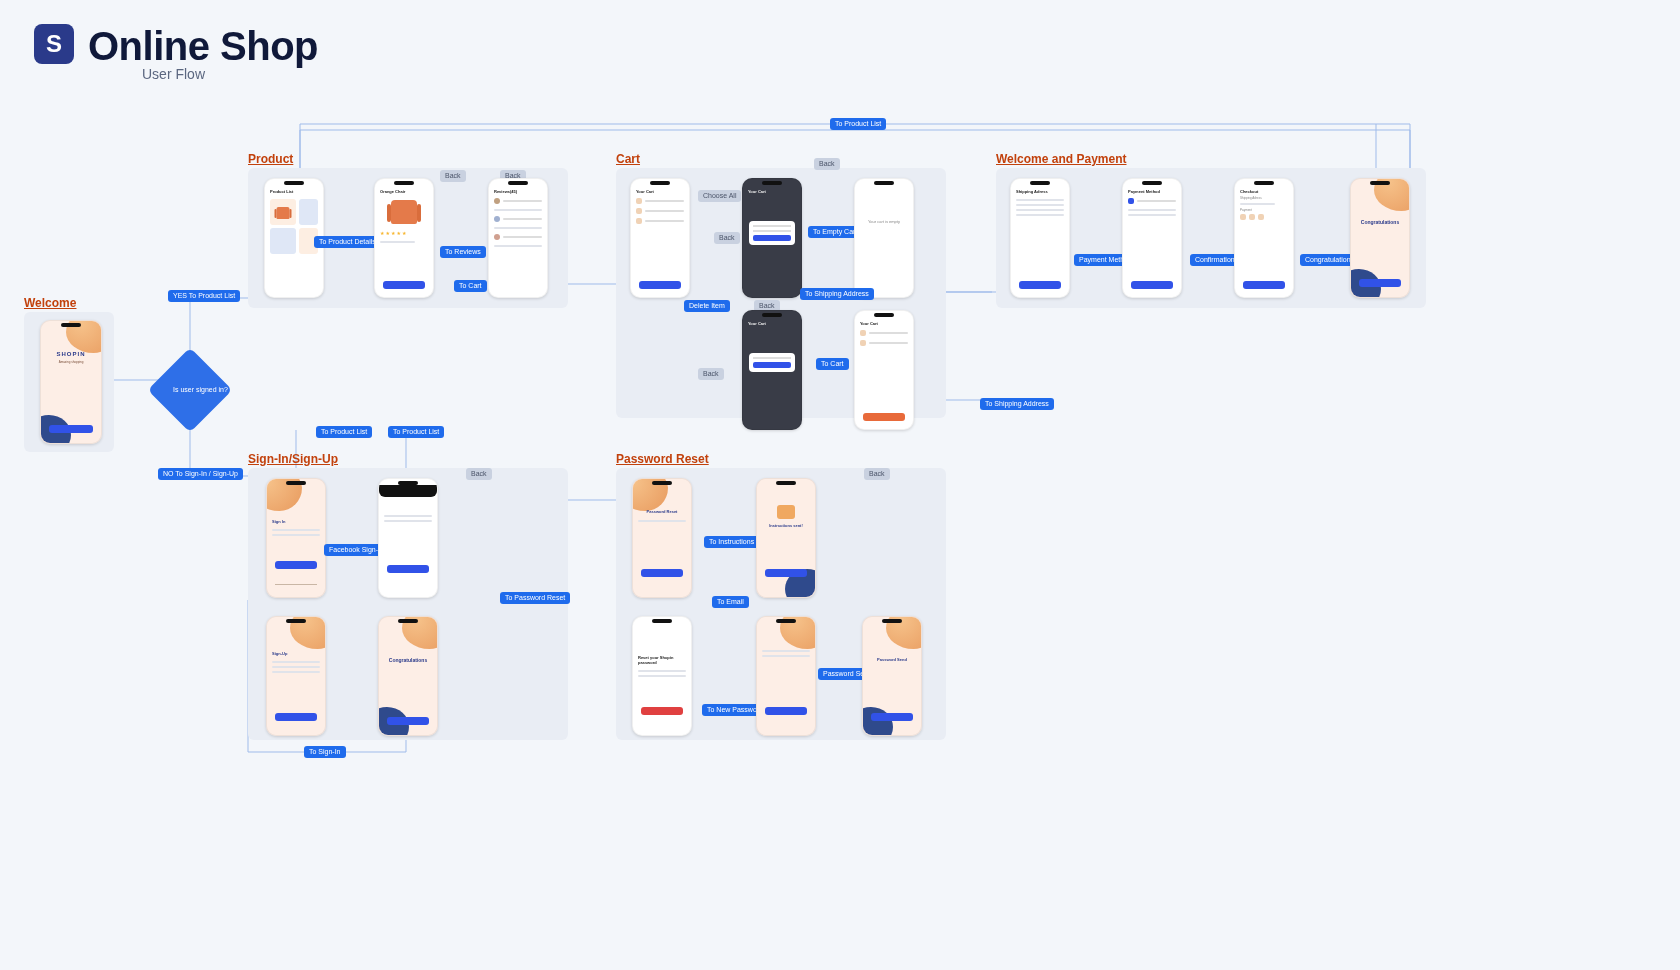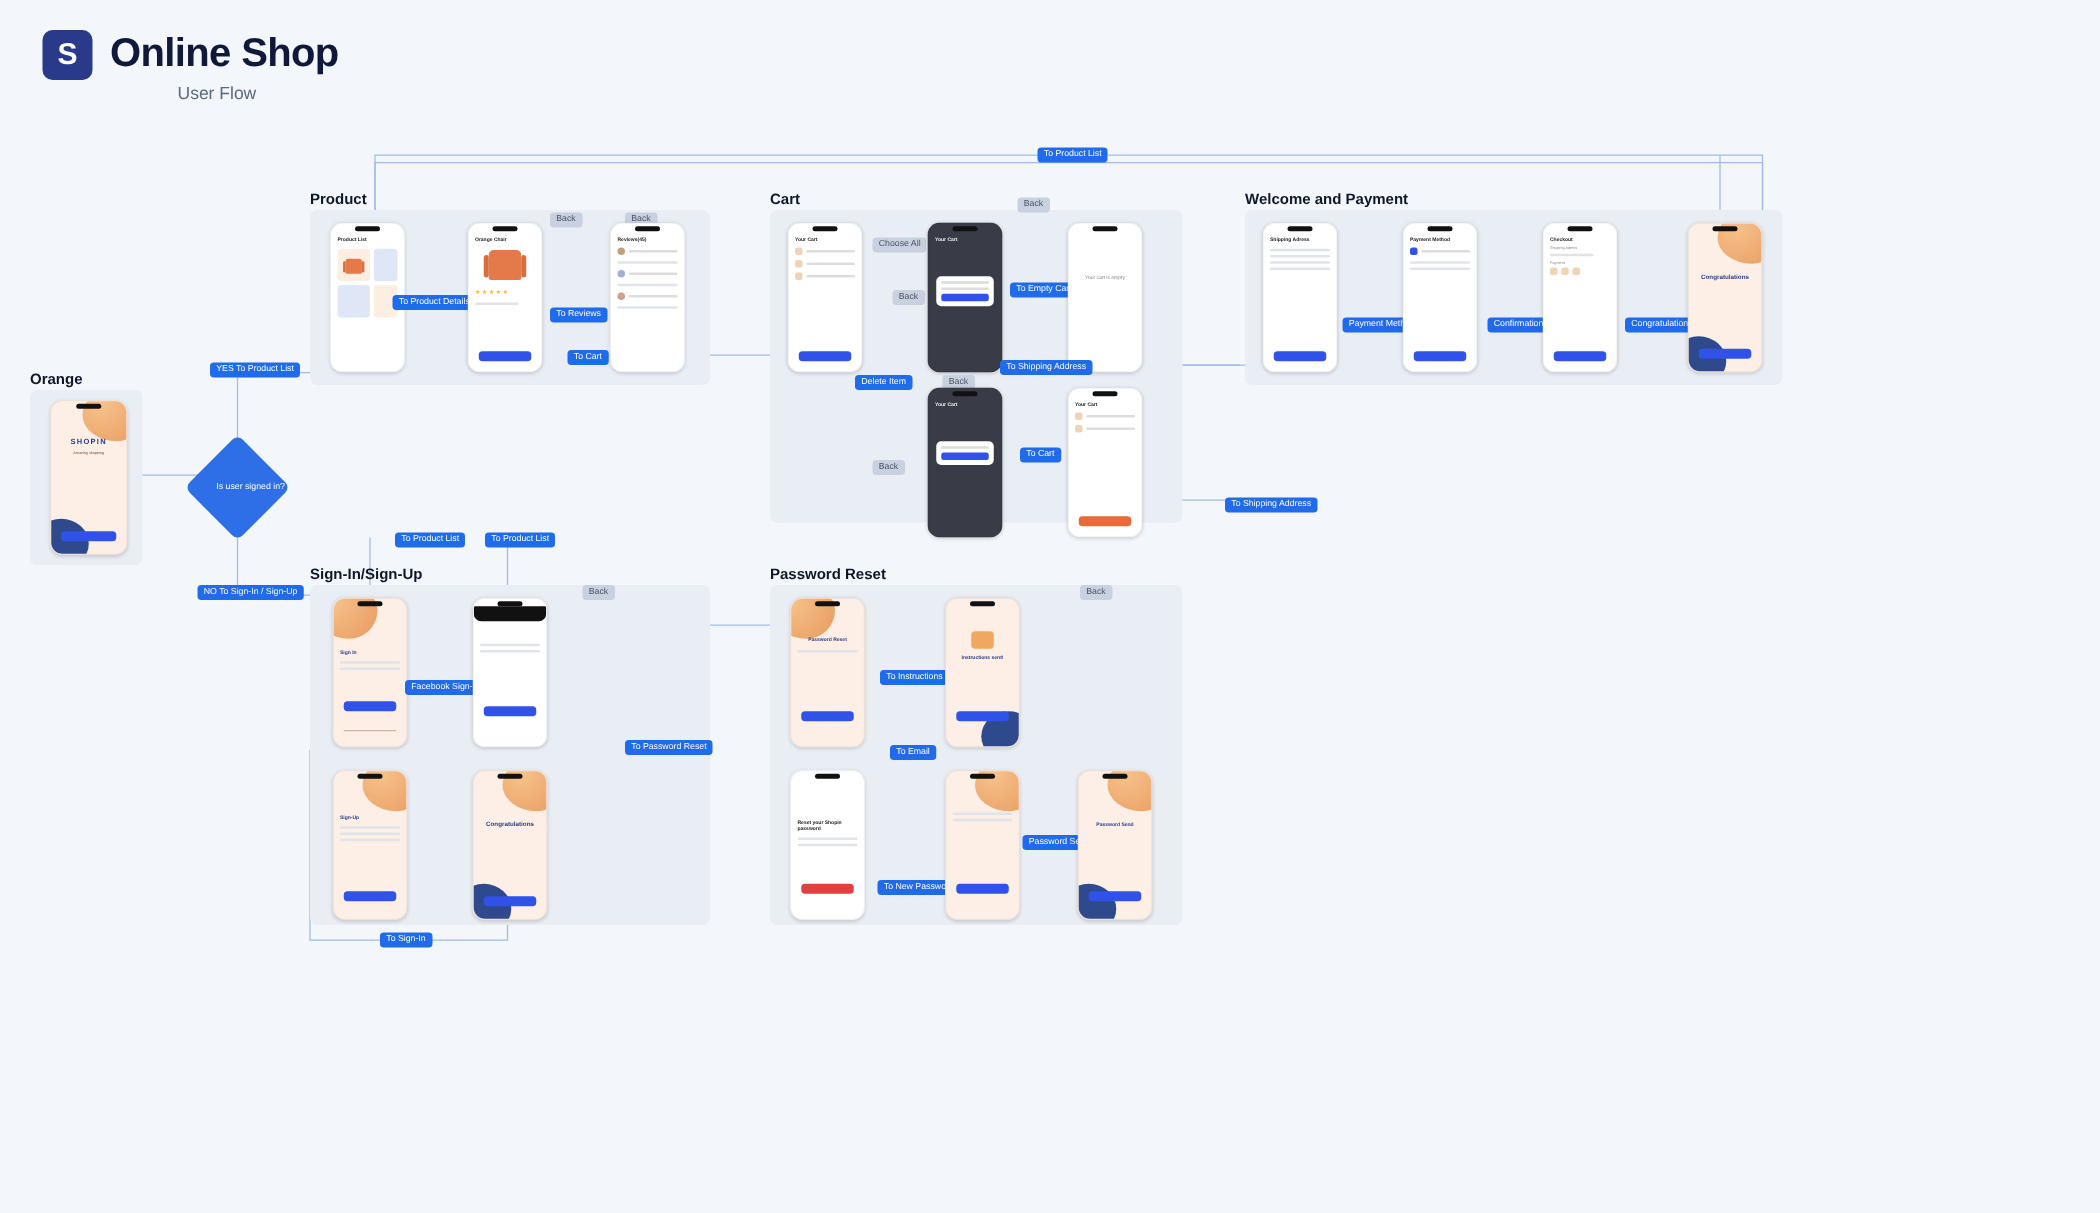--- a/index.html
+++ b/index.html
@@ -19,21 +19,21 @@
     align-items: flex-start;
     gap: 14px;
   }
   .logo {
     width: 40px; height: 40px;
     background: #2a3a8a;
     border-radius: 8px;
     display: flex; align-items: center; justify-content: center;
     color: #fff; font-weight: 800; font-size: 24px;
   }
-  .title-wrap h1 { font-size: 32px; font-weight: 800; color: #10193a; letter-spacing: -0.5px; }
+  .title-wrap h1 { font-size: 40px; font-weight: 800; color: #10193a; letter-spacing: -0.5px; }
   .subtitle { font-size: 14px; color: #5b6780; margin-top: 4px; margin-left: 54px; text-align: right; }
 
   
   .floating-flag {
     position: absolute;
     left: 24px; top: 394px;
     width: 22px; height: 22px;
     background: #2e6fe8;
     border-radius: 4px;
     display: flex; align-items: center; justify-content: center;
@@ -44,21 +44,22 @@
   
   .section {
     position: absolute;
     background: #e9edf4;
     border-radius: 6px;
   }
   .section-label {
     position: absolute;
     font-size: 12px;
     font-weight: 700;
-    color: #0f172a;
+    color: #c2410c;
+    text-decoration: underline;
   }
 
   
   .phone {
     position: absolute;
     width: 60px; height: 120px;
     border-radius: 10px;
     background: #fff;
     box-shadow: 0 1px 3px rgba(0,0,0,0.15);
     overflow: hidden;
@@ -255,21 +256,21 @@
 
   <path d="M694 540 H752"></path>
   <path d="M780 588 V620"></path>
   <path d="M694 672 H720"></path>
   <path d="M800 672 H850"></path>
 
   <path d="M660 176 V170 H880 V176"></path>
   <path d="M700 370 H714"></path>
 </svg>
 
-<div class="section-label" style="left:24px; top:296px;">Orange</div>
+<div class="section-label" style="left:24px; top:296px;">Welcome</div>
 <div class="section" style="left:24px; top:312px; width:90px; height:140px;"></div>
 
 <div class="phone warm lg" style="left:40px; top:320px;">
   <div class="notch"></div>
   <div class="blob-top"></div>
   <div class="blob-bot"></div>
   <div style="position:relative; z-index:2; text-align:center; padding-top:30px;">
     <div style="font-size:6px; font-weight:800; letter-spacing:1px; color:#2a3a8a;">SHOPIN</div>
     <div style="font-size:3px; color:#7a4f3a; margin-top:3px;">Amazing shopping</div>
   </div>

